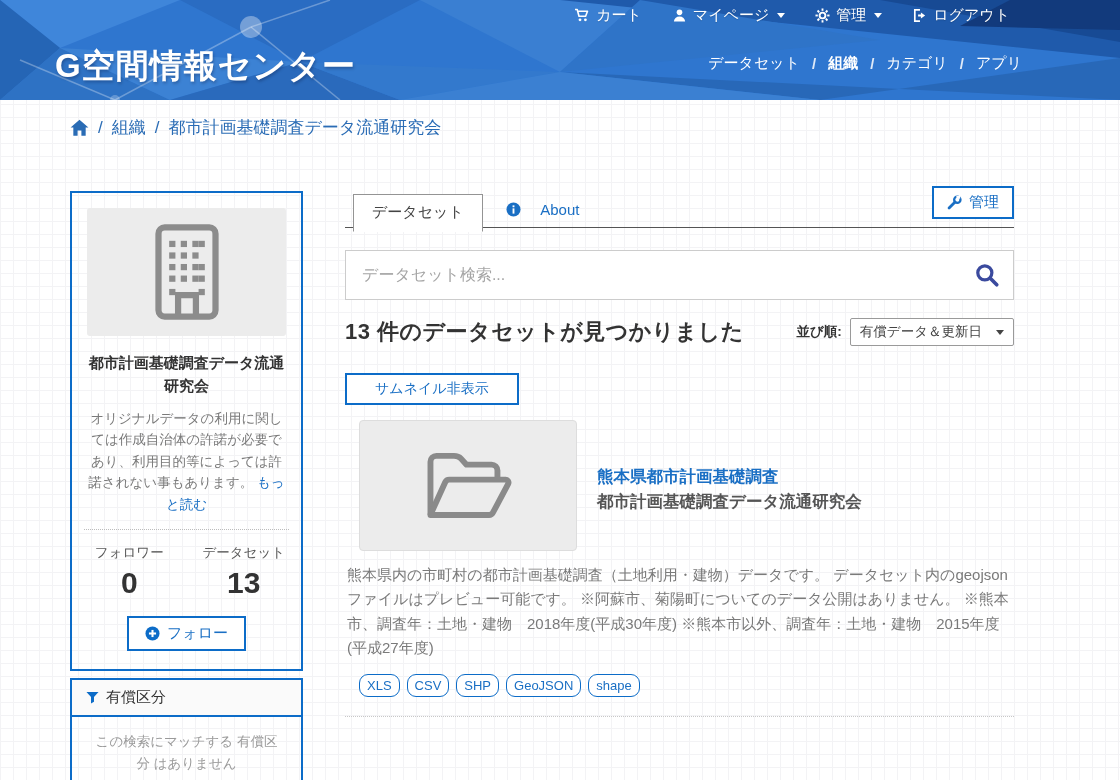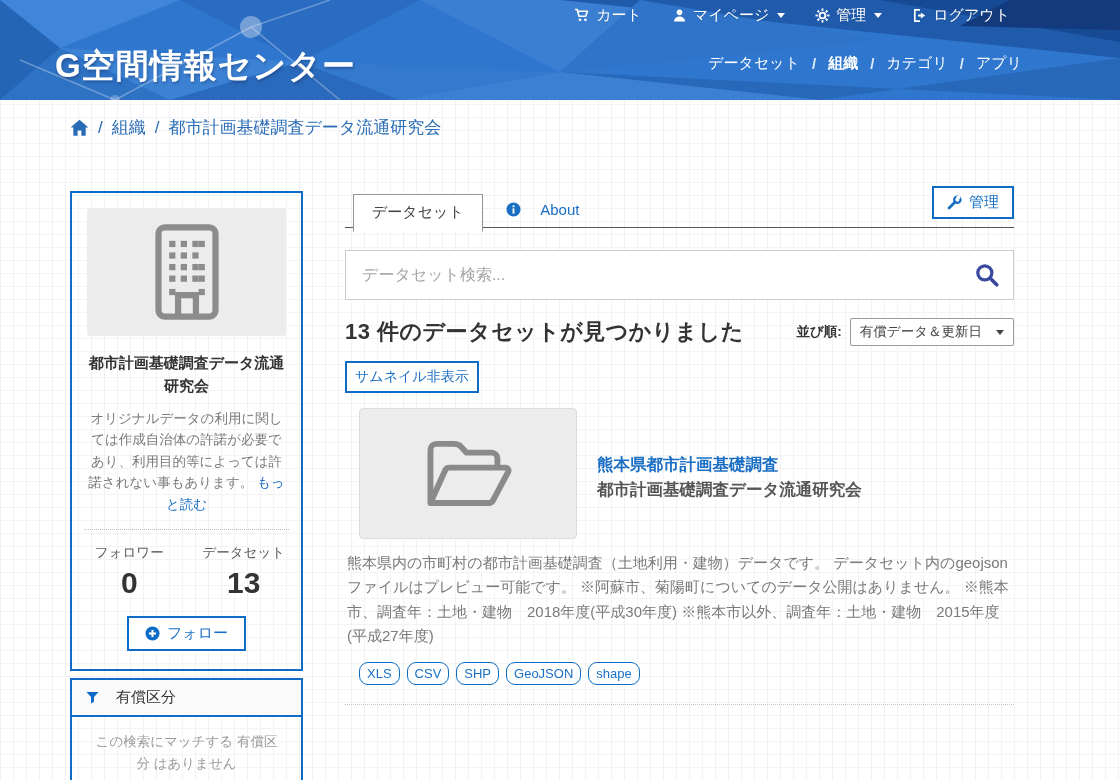--- a/index.html
+++ b/index.html
@@ -51,21 +51,21 @@
   .dotted { border:none; border-top:1px dotted #bcbcbc; margin:14px 12px; }
   .stats { display:flex; }
   .stat { flex:1; text-align:center; }
   .stat .lbl { font-size:13.5px; color:#5a5a5a; }
   .stat .num { font-size:30px; font-weight:bold; color:#333; margin-top:4px; }
   .follow-wrap { text-align:center; margin-top:16px; }
   .btn-outline { display:inline-flex; align-items:center; gap:7px; background:#fff;
     border:2px solid #0c6cc8; color:#1a6fc4; font-size:15px; padding:6px 16px;
     cursor:pointer; font-family:inherit; }
   .filter-box { border:2px solid #0c6cc8; margin-top:7px; }
-  .filter-head { display:flex; align-items:center; gap:17px; padding:8px 14px;
+  .filter-head { display:flex; align-items:center; gap:7px; padding:8px 14px;
     background:#fafafa; border-bottom:2px solid #0c6cc8; font-size:15px; color:#333; }
   .filter-body { padding:14px 18px 18px; text-align:center; font-size:13.5px;
     color:#9a9a9a; line-height:1.6; }
 
   
   .tab-row { position:relative; border-bottom:1px solid #555; padding-left:8px; height:37px; }
   .tab { display:inline-flex; align-items:center; gap:7px; font-size:15px; padding:8px 18px 9px;
     cursor:pointer; position:relative; top:1px; }
   .tab.active { background:#fff; border:1px solid #949494; border-bottom:1px solid #fff;
     color:#444; }
@@ -80,21 +80,21 @@
     background:none; border:none; cursor:pointer; padding:0; }
   .results-row { display:flex; align-items:center; margin-top:17px;gap:36px; }
   .results-heading { font-size:22px; font-weight:bold; color:#333; letter-spacing:.5px; }
   .sort-box { margin-left:auto; display:flex; align-items:center; gap:8px; }
   .sort-label { font-size:13.5px; font-weight:bold; color:#333; }
   .select { display:flex; align-items:center; gap:14px; border:1px solid #9a9a9a;
     background:#fff; padding:4px 9px; font-size:13.5px; color:#444; cursor:pointer;
     border-radius:2px; }
   .select .chev { width:0; height:0; border-left:4px solid transparent;
     border-right:4px solid transparent; border-top:5px solid #444; }
-  .thumb-toggle { margin-top:14px; padding:5px 8px; font-size:14px; }
+  .thumb-toggle { margin-top:26px; padding:5px 28px; font-size:14px; }
   .dataset-item { margin-top:15px; }
   .ds-top { display:flex; }
   .ds-thumb { width:218px; height:131px; flex:none; margin-left:14px; background:#ececec;
     border:1px solid #ddd; border-radius:4px; display:flex; align-items:center;
     justify-content:center; cursor:pointer; }
   .ds-titles { margin:46px 0 0 20px; }
   .ds-link { font-size:16.5px; font-weight:bold; color:#1a6fc4; text-decoration:none;
     display:block; cursor:pointer; }
   .ds-org { font-size:16.5px; font-weight:bold; color:#555; margin-top:3px; }
   .ds-desc { margin-top:12px; margin-left:2px; font-size:15px; color:#7a7a7a; line-height:1.63; }

